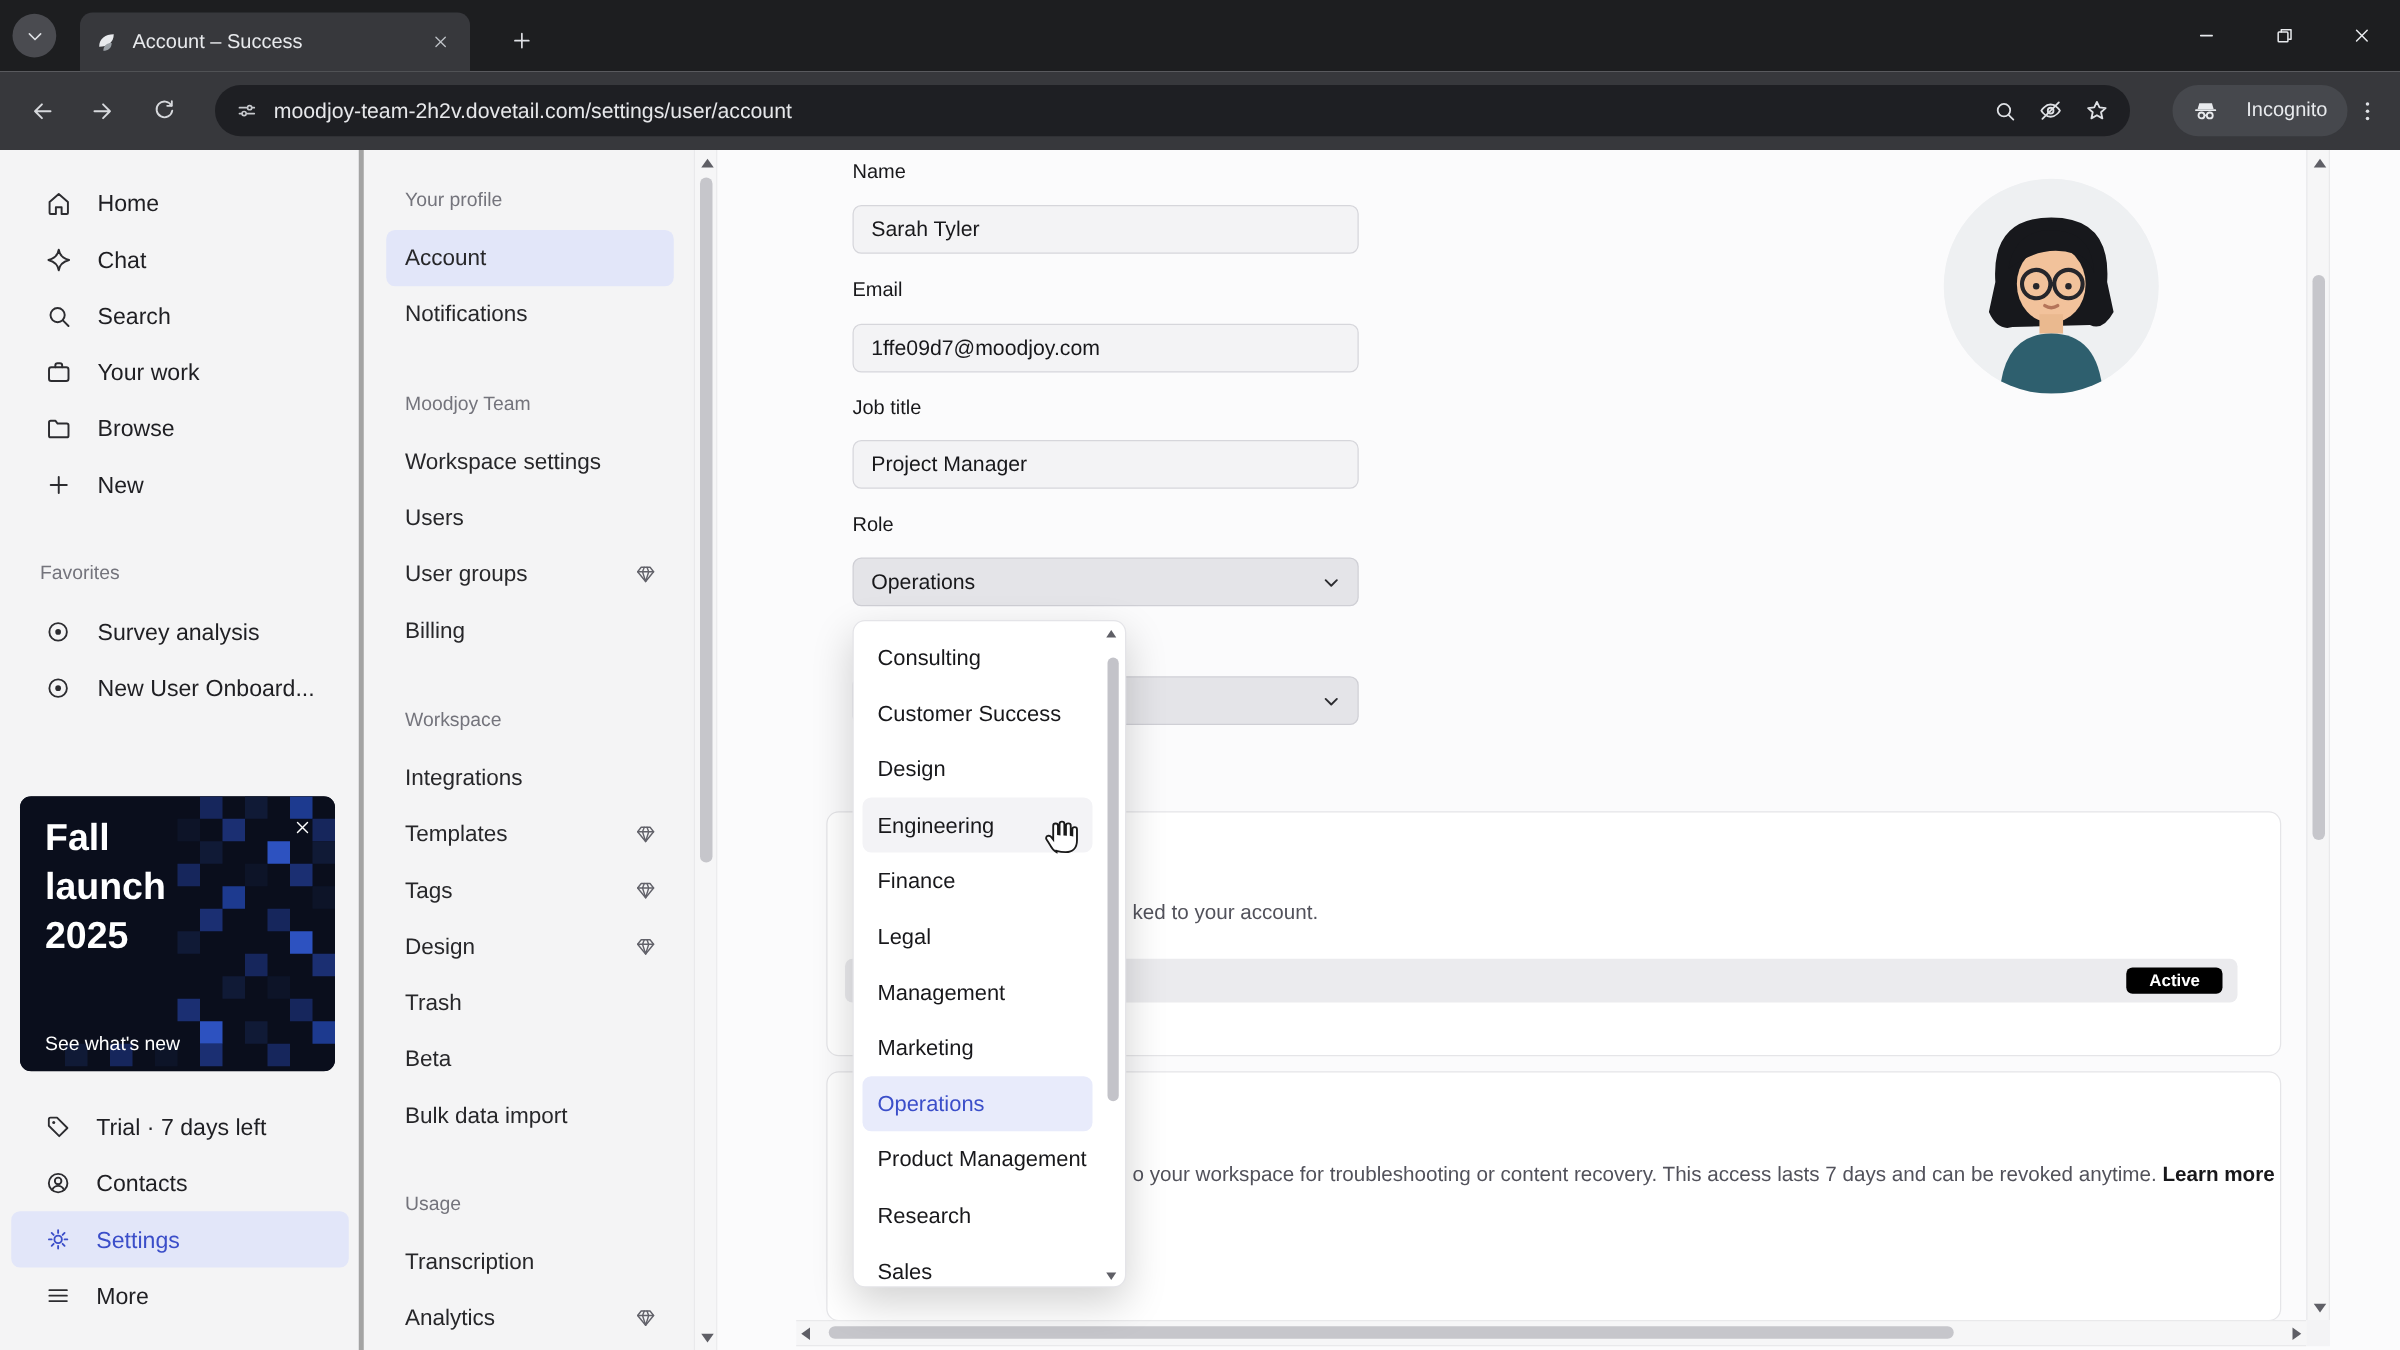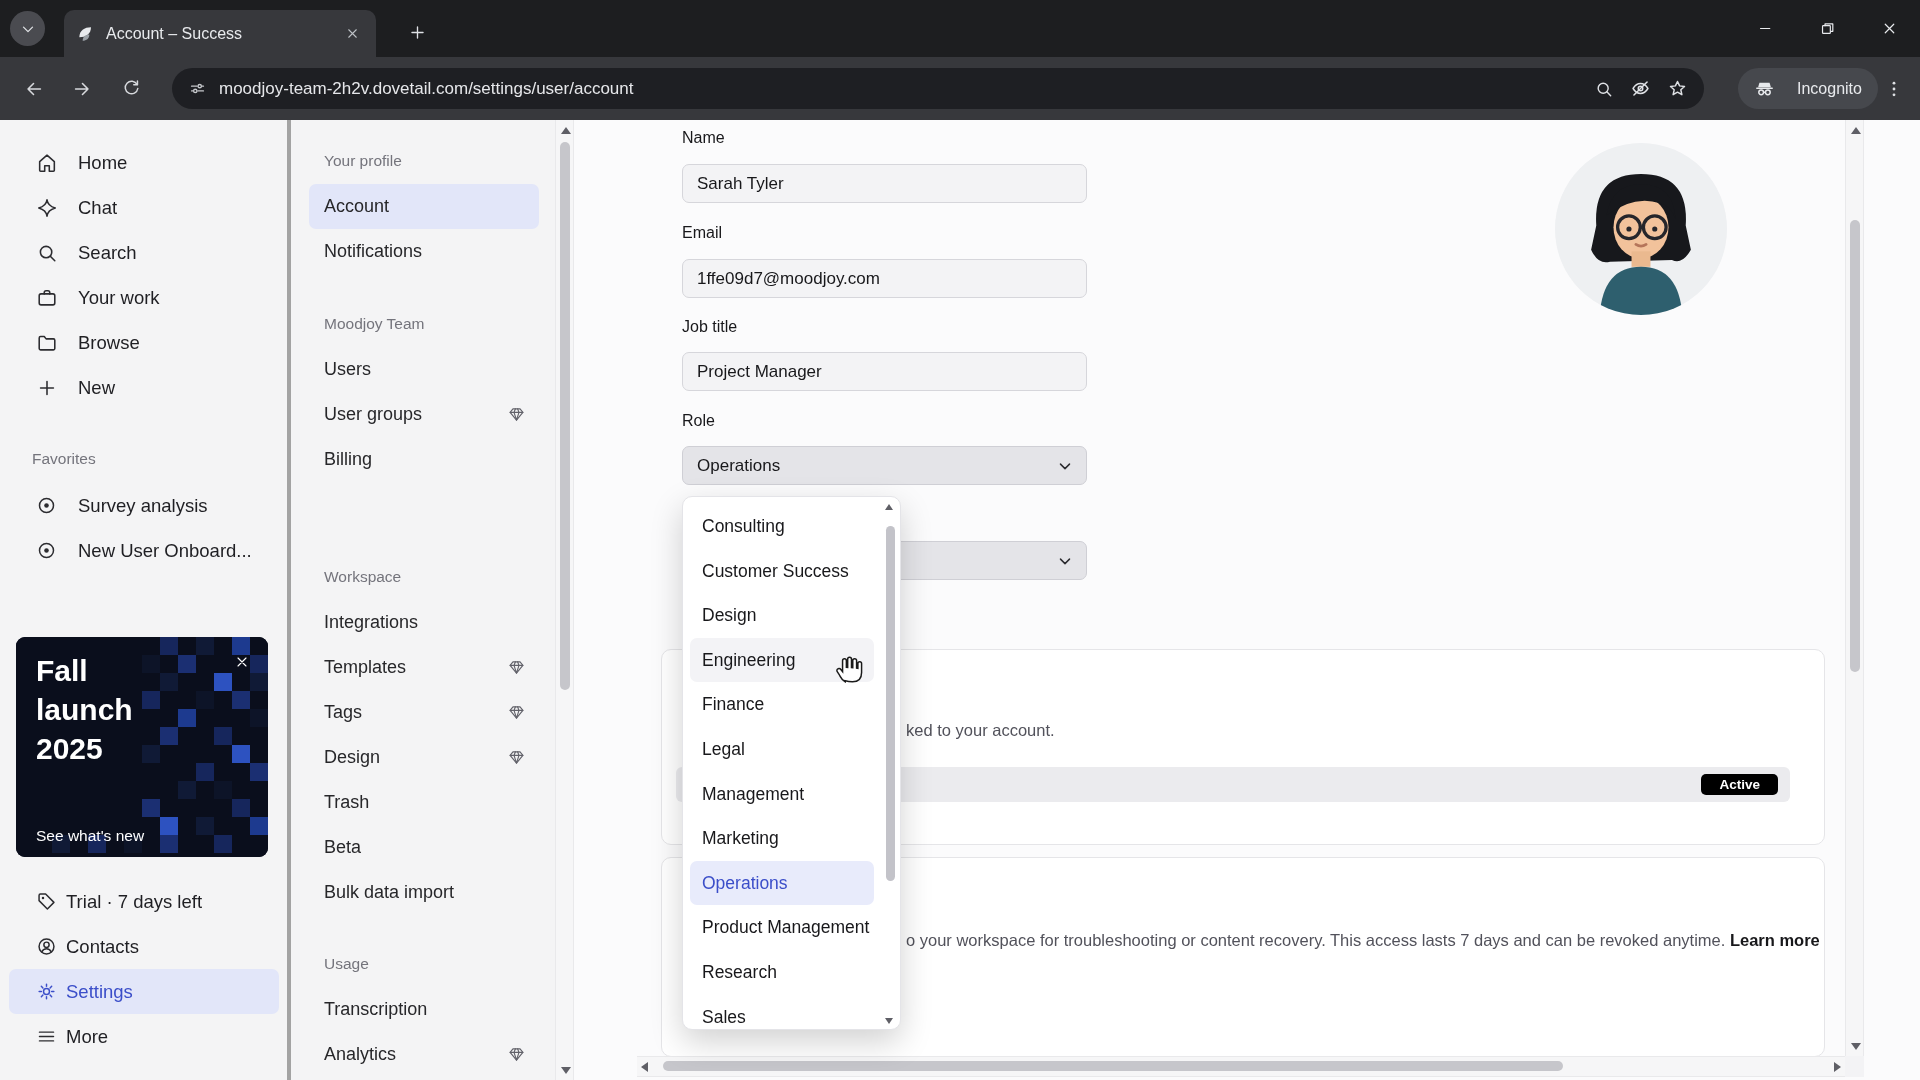--- a/index.html
+++ b/index.html
@@ -25,21 +25,21 @@
   .urlicons{display:flex;gap:16px;align-items:center;color:#dfe1e5}
   .incognito{position:absolute;left:1738px;top:11px;height:41px;padding:0 16px;background:#46484d;border-radius:21px;display:flex;align-items:center;gap:22px;color:#e8eaed;font-size:16px}
   .moredots{position:absolute;left:1878px;top:16px;width:32px;height:32px;display:flex;align-items:center;justify-content:center;color:#dfe1e5}
 
   
   .lsidebar{position:absolute;left:0;top:120px;width:287px;height:960px;background:#f4f4f5;color:#1f1f23}
   .ssidebar{position:absolute;left:287px;top:120px;width:268px;height:960px;background:#f4f4f5;border-left:4px solid #a3a3a3;color:#27272a}
   .nav-item{height:45px;display:flex;align-items:center;padding-left:36px;gap:20px;font-size:18.5px;color:#1f1f23}
   .nav-item .nicon{width:22px;height:22px;color:#2c2c30;flex:0 0 22px}
   .sechead{height:30px;display:flex;align-items:center;color:#74747c;font-size:15.5px}
-  .b-item{height:45px;display:flex;align-items:center;margin:0 8px 0 9px;border-radius:7px;padding-left:27px;gap:8px;font-size:18.5px}
+  .b-item{height:45px;display:flex;align-items:center;margin:0 8px 0 9px;border-radius:7px;padding-left:27px;gap:19px;font-size:18.5px}
   .b-item .nicon{width:22px;height:22px;color:#2c2c30;flex:0 0 22px}
   .b-item.active{background:#e2e6f9;color:#3b4ec9}
   .b-item.active .nicon{color:#3b4ec9}
   .s-item{position:relative;height:45px;display:flex;align-items:center;padding-left:15px;border-radius:7px;font-size:18px;color:#27272a}
   .s-item.active{background:#e2e6f9}
   .s-item .gem{position:absolute;right:14px;top:14px;width:17px;height:17px;color:#62626a}
   .promo{position:absolute;left:16px;top:637px;width:252px;height:220px;border-radius:9px;background:#0a0e1c;overflow:hidden;color:#fff}
   .promo-title{position:absolute;left:20px;top:14px;font-size:30px;font-weight:700;line-height:39px;z-index:2}
   .promo-foot{position:absolute;left:20px;bottom:12px;font-size:15.5px;z-index:2}
   .promo-close{position:absolute;left:216px;top:15px;width:20px;height:20px;color:#fff;z-index:3;display:flex;align-items:center;justify-content:center}
@@ -371,20 +371,23 @@
           <span>Account</span>
         </div>
       <div class="s-item">
           <span>Notifications</span>
         </div>
     </div>
 
     <div class="sechead abs" style="left:0;top:189px;width:268px;padding-left:33px">Moodjoy Team</div>
     <div class="abs" style="left:18px;top:227px;width:230px">
       <div class="s-item">
+          <span>Workspace settings</span>
+        </div>
+      <div class="s-item">
           <span>Users</span>
         </div>
       <div class="s-item">
           <span>User groups</span>
         <span class="gem">
             <svg class="ic" viewBox="0 0 24 24" width="17" height="17" style="stroke-width:1.6">
               <path d="M7 4h10l4 5-9 11L3 9z"></path>
               <path d="M3 9h18M12 20 8.5 9l2-5M12 20 15.5 9l-2-5"></path>
             </svg>
           </span>

